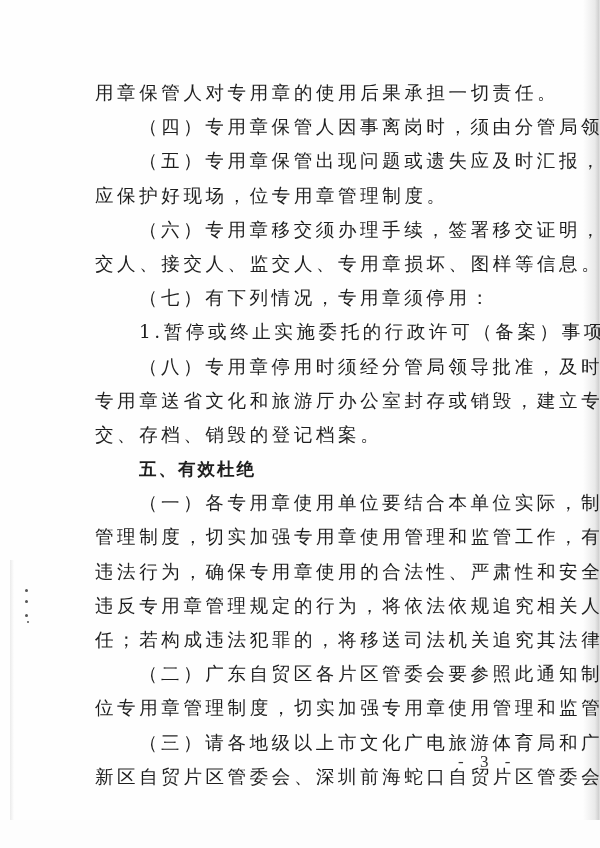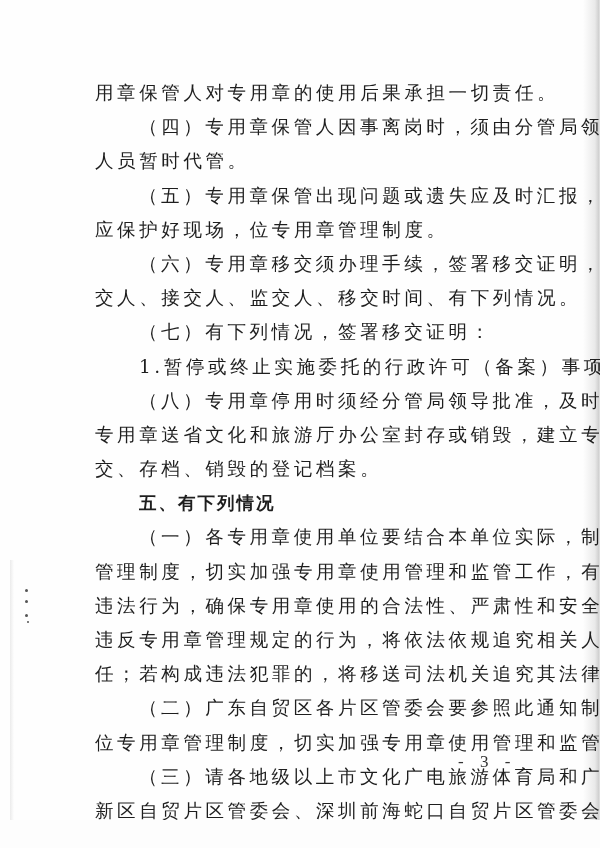--- a/index.html
+++ b/index.html
@@ -82,31 +82,30 @@
   <div class="right-edge"></div>
 
   <div class="dot" style="left:25px; top:589px;"></div>
   <div class="dot" style="left:25px; top:600px;"></div>
   <div class="dot" style="left:25px; top:614px;"></div>
   <div class="dot" style="left:27px; top:621px; width:2px; height:2px;"></div>
 
   <div class="body-text">
     <div class="line">用章保管人对专用章的使用后果承担一切责任。</div>
     <div class="line indent">（四）专用章保管人因事离岗时，须由分管局领导指定</div>
-    <div class="line">人员暂时代管。</div>
     <div class="line indent">（五）专用章保管出现问题或遗失应及时汇报，若被盗</div>
     <div class="line">应保护好现场，位专用章管理制度。</div>
     <div class="line indent">（六）专用章移交须办理手续，签署移交证明，注明移</div>
-    <div class="line">交人、接交人、监交人、移交时间、有下列情况。</div>
-    <div class="line indent">（七）有下列情况，签署移交证明：</div>
+    <div class="line">交人、接交人、监交人、专用章损坏、图样等信息。</div>
+    <div class="line indent">（七）有下列情况，专用章须停用：</div>
     <div class="line indent-sub">1.暂停或终止实施委托的行政许可（备案）事项；</div>
     <div class="line indent">（八）专用章停用时须经分管局领导批准，及时将停用</div>
     <div class="line">专用章送省文化和旅游厅办公室封存或销毁，建立专用章上</div>
     <div class="line">交、存档、销毁的登记档案。</div>
-    <div class="line indent heading">五、有下列情况</div>
+    <div class="line indent heading">五、有效杜绝</div>
     <div class="line indent">（一）各专用章使用单位要结合本单位实际，制定相关</div>
     <div class="line">管理制度，切实加强专用章使用管理和监管工作，有效杜绝</div>
     <div class="line">违法行为，确保专用章使用的合法性、严肃性和安全性。对</div>
     <div class="line">违反专用章管理规定的行为，将依法依规追究相关人员的责</div>
     <div class="line">任；若构成违法犯罪的，将移送司法机关追究其法律责任。</div>
     <div class="line indent">（二）广东自贸区各片区管委会要参照此通知制定本单</div>
     <div class="line">位专用章管理制度，切实加强专用章使用管理和监管工作。</div>
     <div class="line indent">（三）请各地级以上市文化广电旅游体育局和广州南沙</div>
     <div class="line">新区自贸片区管委会、深圳前海蛇口自贸片区管委会、珠海</div>
   </div>

